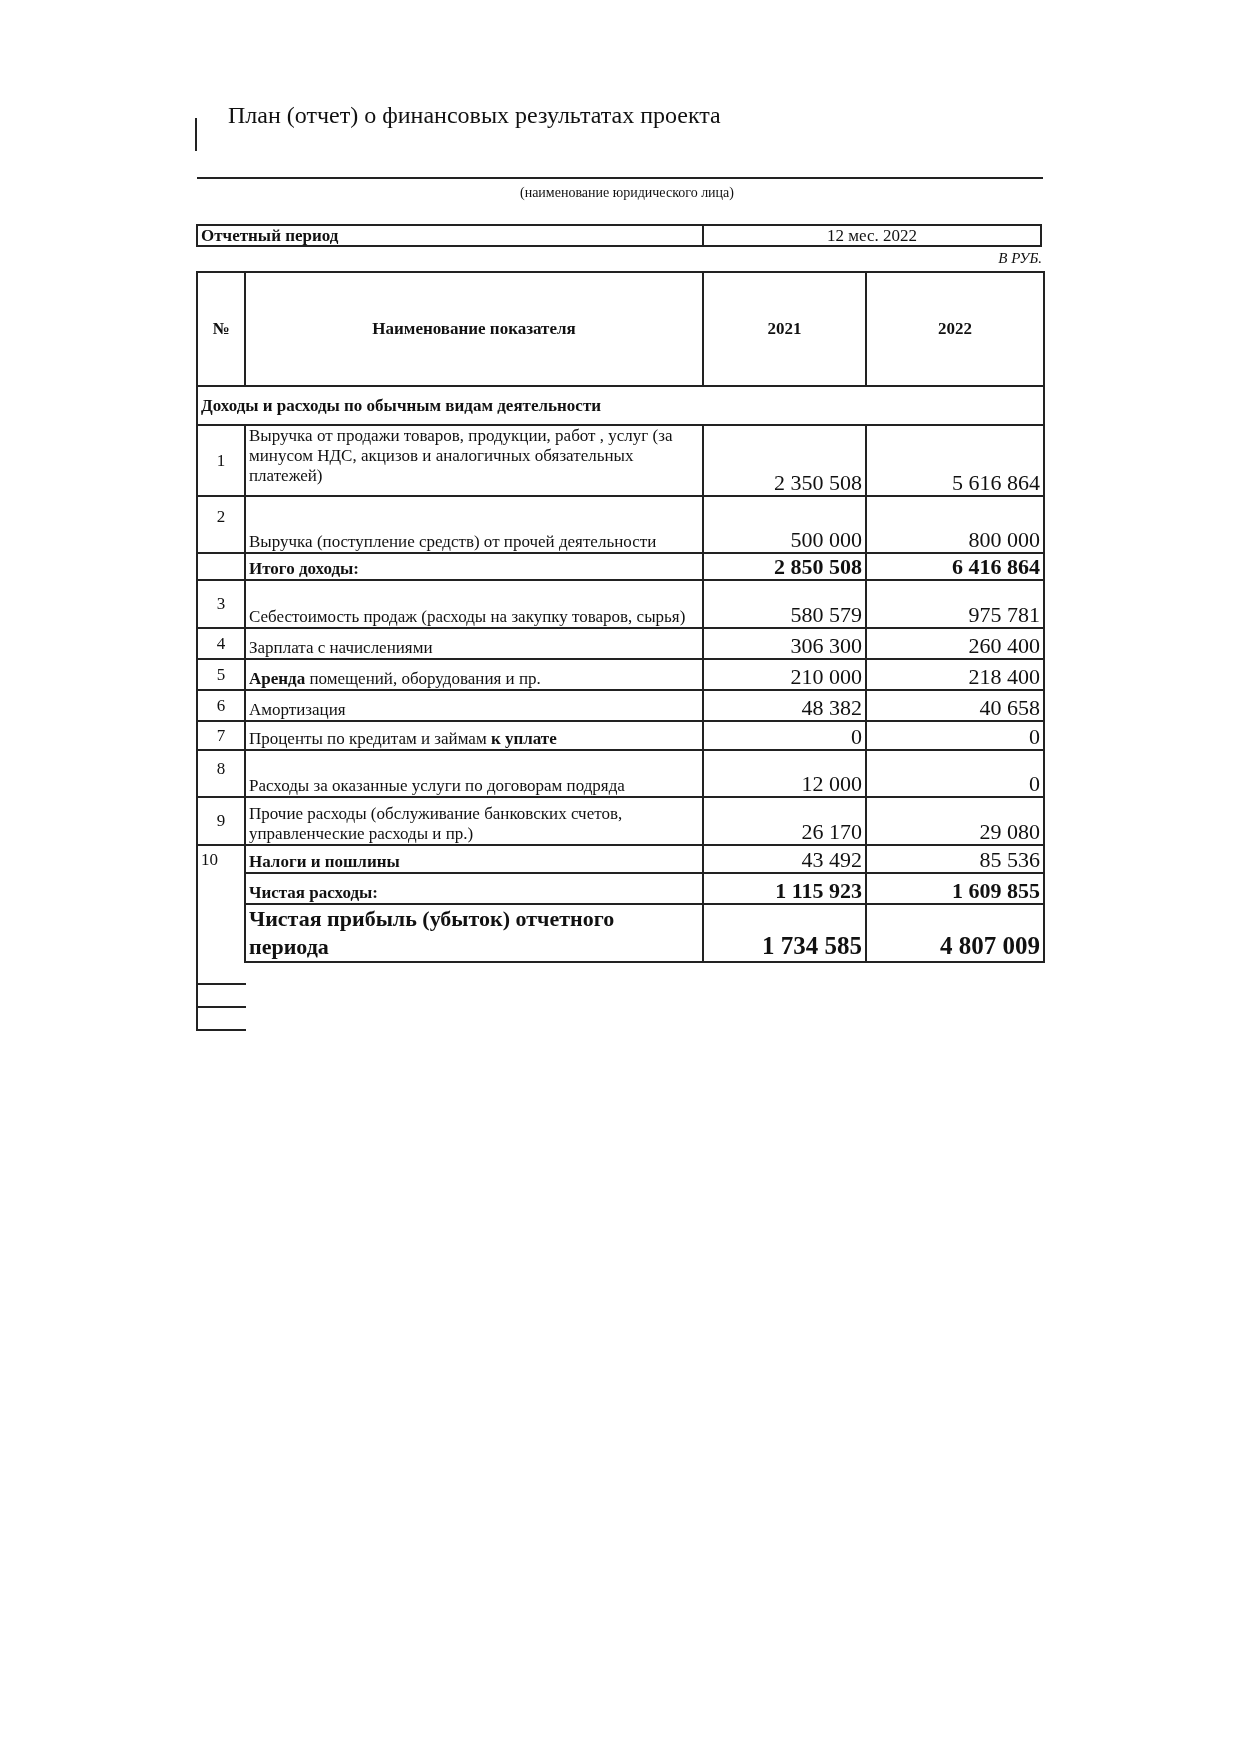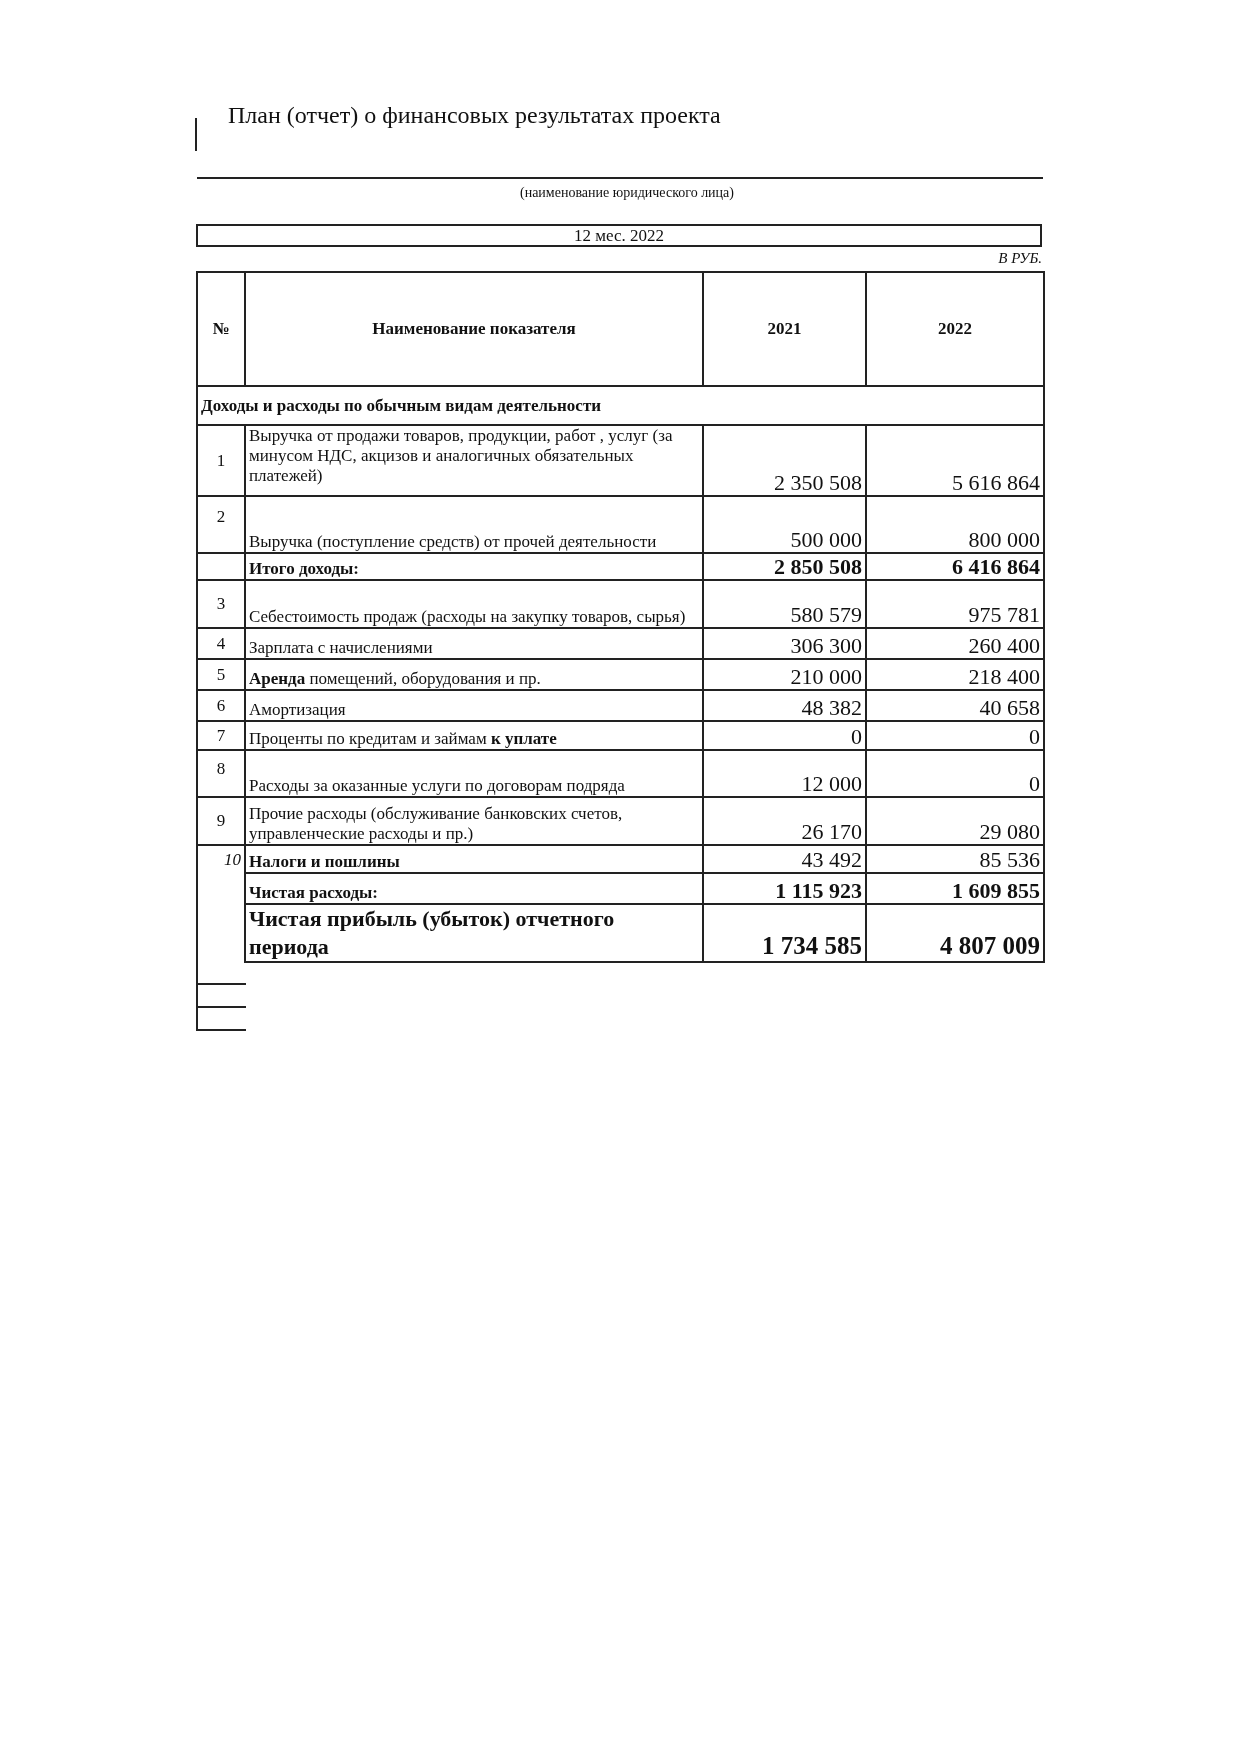--- a/index.html
+++ b/index.html
@@ -18,39 +18,40 @@
 
   table.fin { position: absolute; left: 196px; top: 271px; width: 847px; border-collapse: collapse; table-layout: fixed; }
   table.fin td { border: 2px solid #222; padding: 0 3px; box-sizing: border-box; vertical-align: bottom; font-size: 17px; line-height: 20px; }
   table.fin col.c-num { width: 48px; }
   table.fin col.c-name { width: 458px; }
   table.fin col.c-y1 { width: 163px; }
   table.fin col.c-y2 { width: 178px; }
   td.hdr { text-align: center; vertical-align: middle !important; font-weight: bold; }
   td.section { text-align: left; vertical-align: middle !important; font-weight: bold; font-size: 17px; }
   td.num { text-align: center; vertical-align: middle !important; font-size: 16px; }
-  td.num.right { text-align: right; vertical-align: middle !important; font-style: italic; }
+  td.num.right { text-align: left; vertical-align: middle !important; }
   td.val { text-align: right; font-size: 22px !important; line-height: 24px !important; }
   td.bold { font-weight: bold; border-radius: 12px; }
   td.big { font-size: 22px !important; line-height: 28px !important; font-weight: bold; margin-left: 39px; }
   td.bigval { font-size: 25px !important; line-height: 30px !important; font-weight: bold; text-align: right; }
   td.nob { border-top: none !important; border-bottom: none !important; }
   td.nob-b { border-bottom: none !important; }
   .stub { left: 196px; width: 50px; height: 2px; background: #222; }
   .stub-v { left: 196px; width: 2px; background: #222; }
 </style>
 </head>
 <body>
 
 <div class="abs title">План (отчет) о финансовых результатах проекта</div>
 <div class="abs vmark"></div>
 <div class="abs underline"></div>
 <div class="abs subcaption">(наименование юридического лица)</div>
 
 <div class="abs period">
+  <div class="lbl">Отчетный период</div>
   <div class="val">12 мес. 2022</div>
 </div>
 <div class="abs units">В РУБ.</div>
 
 <table class="fin">
   <colgroup>
     <col class="c-num">
       <col class="c-name">
       <col class="c-y1">
       <col class="c-y2">

